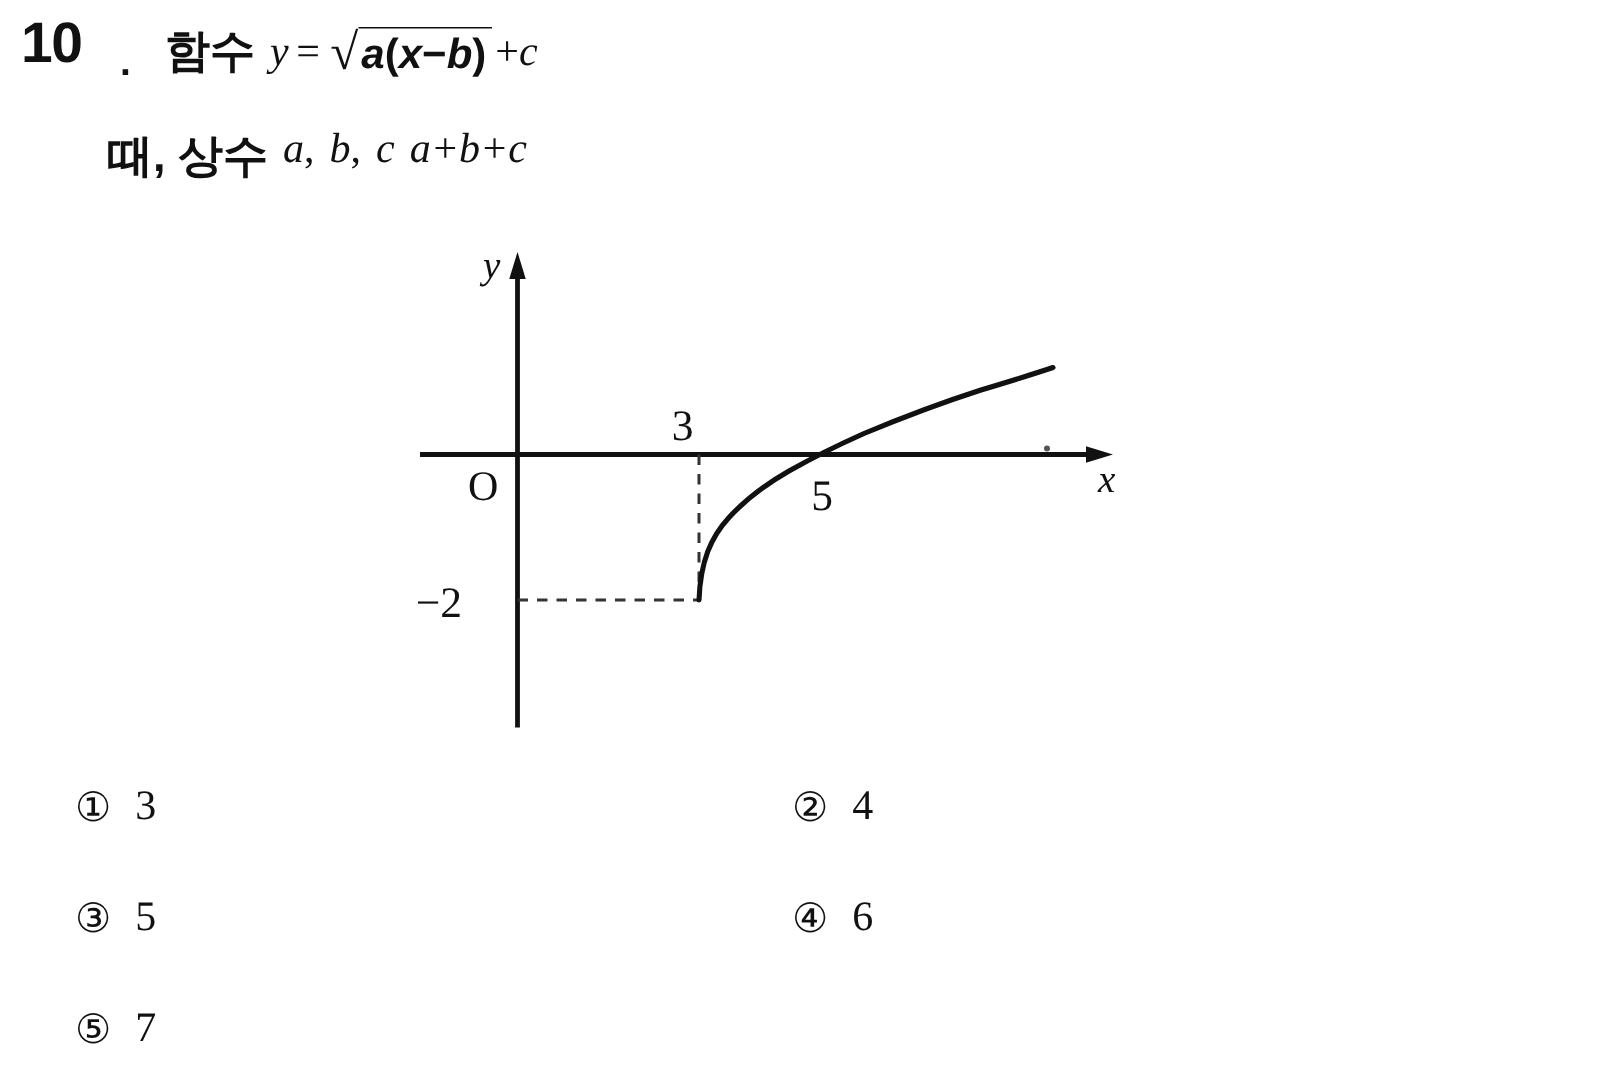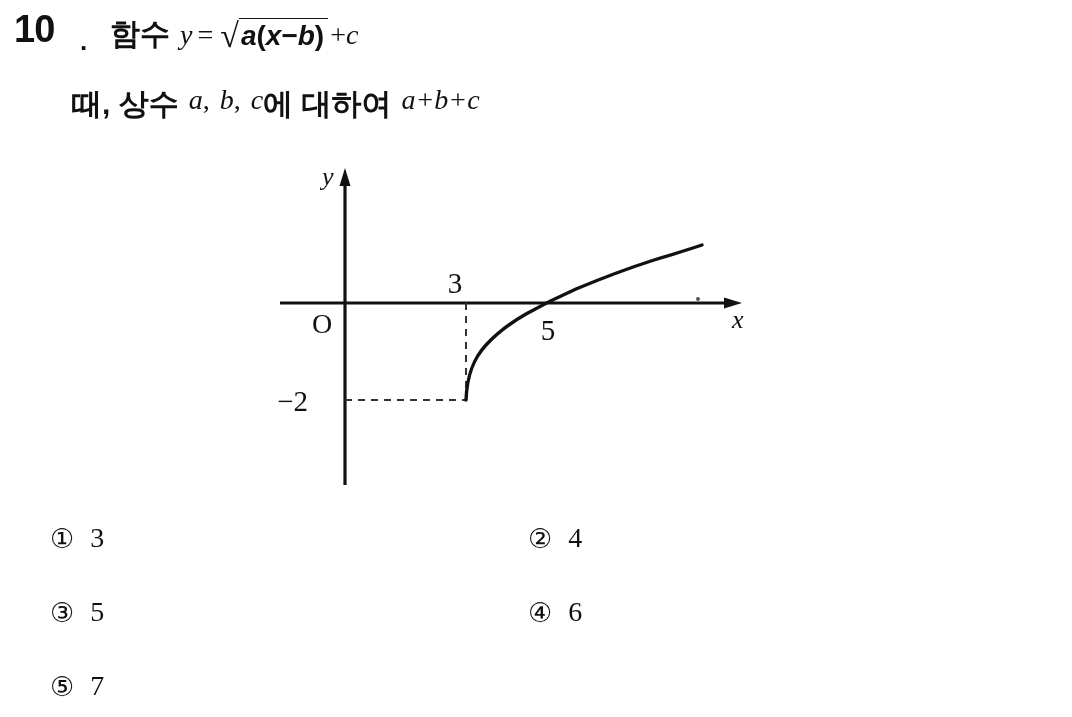--- a/index.html
+++ b/index.html
@@ -166,21 +166,20 @@
   <div class="line2">
     <span>때, 상수</span>
     <span class="sp"></span>
     <span class="math">a</span>
     <span class="math-up">,</span>
     <span class="sp"></span>
     <span class="math">b</span>
     <span class="math-up">,</span>
     <span class="sp"></span>
     <span class="math">c</span>
-    <span>에 대하여</span>
     <span class="sp"></span>
     <span class="math">a+b+c</span>
   </div>
 </div>
 
 <div class="figure">
   <svg width="540" height="340" viewBox="0 0 540 340">
 
     <line x1="95" y1="22" x2="95" y2="325" stroke="#111" stroke-width="3.2"></line>
     <polygon points="95,8 89.5,26 100.5,26" fill="#111"></polygon>

